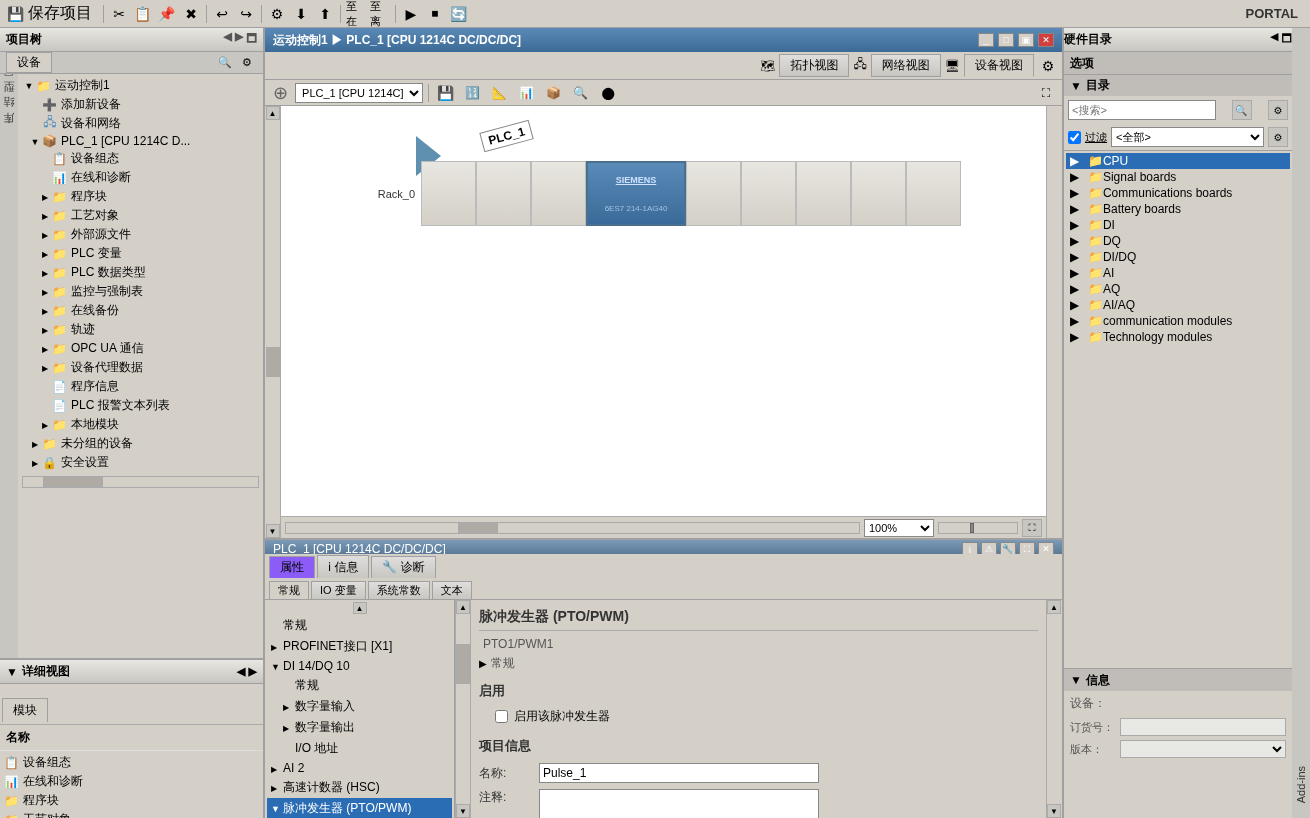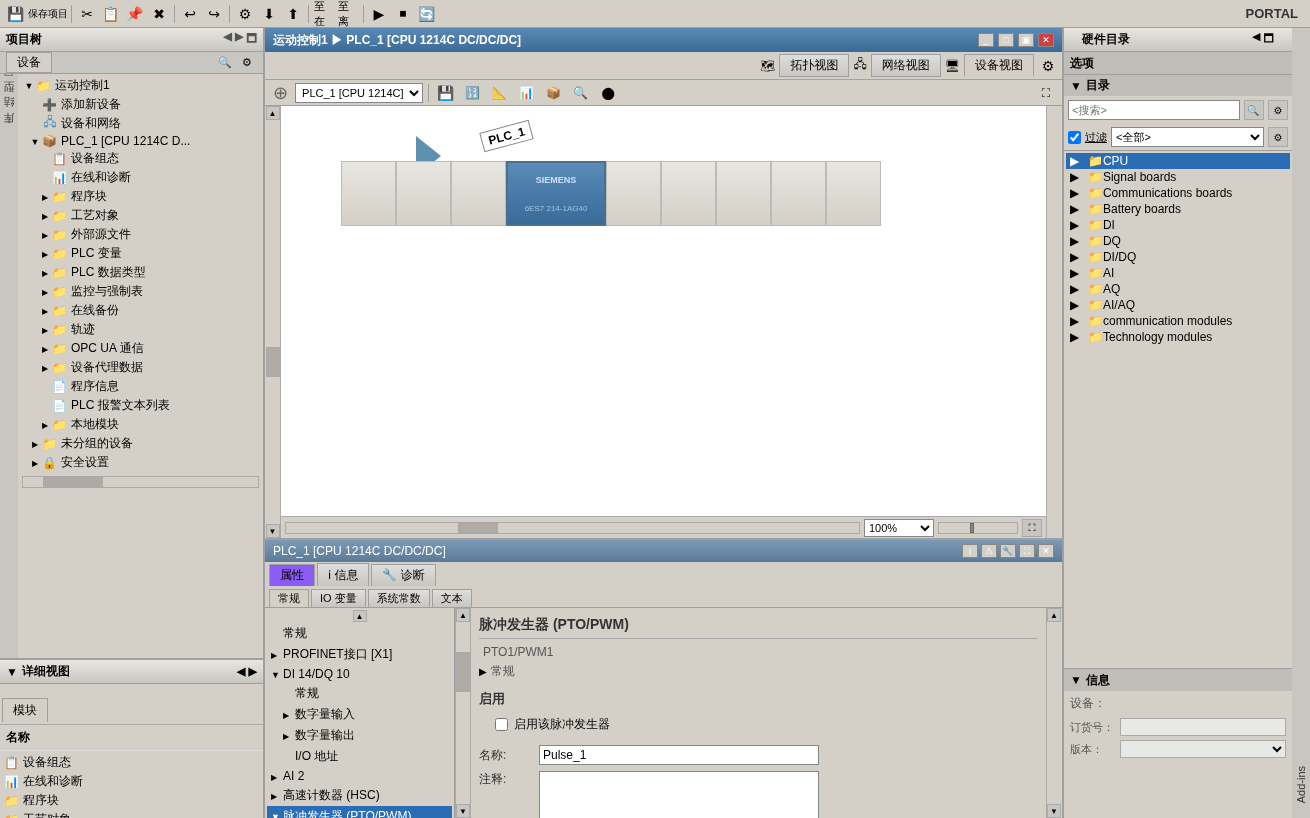--- a/index.html
+++ b/index.html
@@ -214,23 +214,22 @@
       border-top: 2px solid #a0a0a0;
       display: flex;
       flex-direction: column;
       flex-shrink: 0;
     }
     .props-titlebar {
       background: linear-gradient(to bottom, #7a9ab8, #5a7a98);
       color: white;
       padding: 2px 8px;
       display: flex;
-      align-items: center;
       justify-content: space-between;
-      height: 22px;
+      height: 14px;
       flex-shrink: 0;
     }
     .props-tabs {
       display: flex;
       align-items: flex-end;
       background: #d4d0c8;
       padding: 2px 4px 0;
       height: 24px;
       gap: 2px;
       flex-shrink: 0;
@@ -437,21 +436,21 @@
       display: flex;
       align-items: center;
       font-size: 12px;
     }
   </style>
 </head>
 <body>
 
 <div class="top-toolbar">
   <div class="toolbar-btn" title="保存">💾</div>
-  <span style="font-size:10px;margin-right:0;">保存项目</span>
+  <span style="font-size:16px;margin-right:8px;">保存项目</span>
   <div class="toolbar-separator"></div>
   <div class="toolbar-btn">✂</div>
   <div class="toolbar-btn">📋</div>
   <div class="toolbar-btn">📌</div>
   <div class="toolbar-btn">✖</div>
   <div class="toolbar-separator"></div>
   <div class="toolbar-btn">↩</div>
   <div class="toolbar-btn">↪</div>
   <div class="toolbar-separator"></div>
   <div class="toolbar-btn">⚙</div>
@@ -711,27 +710,28 @@
 
           <div style="position:absolute;top:20px;left:200px;background:white;border:1px solid #888;padding:2px 6px;font-size:12px;font-weight:bold;transform:rotate(-15deg);z-index:3;">PLC_1</div>
 
           <div style="position:absolute;top:30px;left:135px;width:0;height:0;border-top:20px solid transparent;border-bottom:20px solid transparent;border-left:25px solid #6090b0;"></div>
 
           <div style="position:absolute;top:55px;left:60px;right:20px;">
 
 
             <div style="display:flex;align-items:stretch;">
 
+              <div style="width:80px;display:flex;align-items:center;justify-content:flex-end;padding-right:6px;font-size:11px;color:#333;">Rack_0</div>
 
               <div style="width:55px;height:65px;border:1px solid #bbb;background:linear-gradient(to bottom,#e8e6e0,#d4d0c8);display:flex;align-items:center;justify-content:center;font-size:10px;color:#666;"></div>
               <div style="width:55px;height:65px;border:1px solid #bbb;background:linear-gradient(to bottom,#e8e6e0,#d4d0c8);display:flex;align-items:center;justify-content:center;font-size:10px;color:#666;"></div>
               <div style="width:55px;height:65px;border:1px solid #bbb;background:linear-gradient(to bottom,#e8e6e0,#d4d0c8);display:flex;align-items:center;justify-content:center;font-size:10px;color:#666;"></div>
 
               <div style="width:100px;height:65px;border:2px solid #4a7090;background:linear-gradient(to bottom,#5a8ab8,#3a6a98);display:flex;flex-direction:column;align-items:center;justify-content:center;color:white;font-size:10px;cursor:pointer;">
-                <div style="font-size:9px;font-weight:bold;color:#cce0ff;margin-bottom:19px;">SIEMENS</div>
+                <div style="font-size:9px;font-weight:bold;color:#cce0ff;margin-bottom:19px;text-decoration:underline;">SIEMENS</div>
                 <div style="font-size:8px;color:#a0c0e0;">6ES7 214-1AG40</div>
               </div>
 
               <div style="width:55px;height:65px;border:1px solid #bbb;background:linear-gradient(to bottom,#e8e6e0,#d4d0c8);"></div>
               <div style="width:55px;height:65px;border:1px solid #bbb;background:linear-gradient(to bottom,#e8e6e0,#d4d0c8);"></div>
               <div style="width:55px;height:65px;border:1px solid #bbb;background:linear-gradient(to bottom,#e8e6e0,#d4d0c8);"></div>
               <div style="width:55px;height:65px;border:1px solid #bbb;background:linear-gradient(to bottom,#e8e6e0,#d4d0c8);"></div>
               <div style="width:55px;height:65px;border:1px solid #bbb;background:linear-gradient(to bottom,#e8e6e0,#d4d0c8);"></div>
             </div>
           </div>
@@ -855,20 +855,21 @@
             </div>
 
             <div style="font-size:13px;font-weight:bold;color:#333;margin:10px 0 6px 0;">启用</div>
 
             <div class="checkbox-row">
               <input type="checkbox" style="cursor: pointer;">
               <span>启用该脉冲发生器</span>
             </div>
 
             <div class="project-info-section">
+              <div style="font-size:13px;font-weight:bold;color:#333;margin-bottom:8px;">项目信息</div>
               <div class="info-row">
                 <span class="info-label">名称:</span>
                 <input class="info-input" type="text" value="Pulse_1" style="">
               </div>
               <div class="info-row" style="align-items:flex-start;">
                 <span class="info-label">注释:</span>
                 <textarea class="info-textarea" style=""></textarea>
               </div>
             </div>
           </div>
@@ -879,39 +880,39 @@
             <div style="width:14px;height:14px;background:#c8c6c0;border:1px solid #aaa;display:flex;align-items:center;justify-content:center;font-size:8px;cursor:pointer;">▼</div>
           </div>
         </div>
       </div>
     </div>
   </div>
 
   <div style="display:flex;flex-direction:row;">
     <div class="right-panel">
 
-      <div style="display:flex;align-items:center;justify-content:space-between;background:linear-gradient(to bottom,#e8e6e0,#c8c6c0);border-bottom:1px solid #a0a0a0;padding:3px 18px;height:24px;">
+      <div style="display:flex;align-items:center;justify-content:space-between;background:linear-gradient(to bottom,#e8e6e0,#c8c6c0);border-bottom:1px solid #a0a0a0;padding:3px 0;height:24px;">
         <span style="font-size:12px;font-weight:bold;">硬件目录</span>
         <div style="display:flex;gap:3px;">
           <span style="font-size:11px;cursor:pointer;">◀</span>
           <span style="font-size:11px;cursor:pointer;">🗖</span>
         </div>
       </div>
 
       <div style="background:#c0bdb8;padding:2px 6px;font-weight:bold;font-size:12px;display:flex;align-items:center;cursor:pointer;height:22px;">
         <span>选项</span>
       </div>
 
       <div style="background:#c0bdb8;padding:2px 6px;font-weight:bold;font-size:12px;display:flex;align-items:center;cursor:pointer;height:22px;border-top:1px solid #a0a0a0;">
         <span style="margin-right:4px;">▼</span>
         <span>目录</span>
       </div>
 
       <div class="catalog-search">
-        <div style="display:flex;align-items:center;gap:4px;">
+        <div style="display:flex;align-items:center;gap:16px;">
           <input type="text" style="flex: 1 1 0%; height: 20px; border: 1px solid rgb(136, 136, 136); background: white; padding: 0px 3px; font-size: 11px;" placeholder="&lt;搜索&gt;">
           <div style="width:20px;height:20px;background:#c8c6c0;border:1px solid #aaa;display:flex;align-items:center;justify-content:center;cursor:pointer;font-size:10px;">🔍</div>
           <div style="width:20px;height:20px;background:#c8c6c0;border:1px solid #aaa;display:flex;align-items:center;justify-content:center;cursor:pointer;font-size:10px;">⚙</div>
         </div>
       </div>
 
       <div class="catalog-filter">
         <input type="checkbox" checked="" style="">
         <span class="catalog-filter-label">过滤</span>
         <select class="catalog-filter" style="height:20px;font-size:11px;border:1px solid #888;background:white;flex:1;padding:0;">

